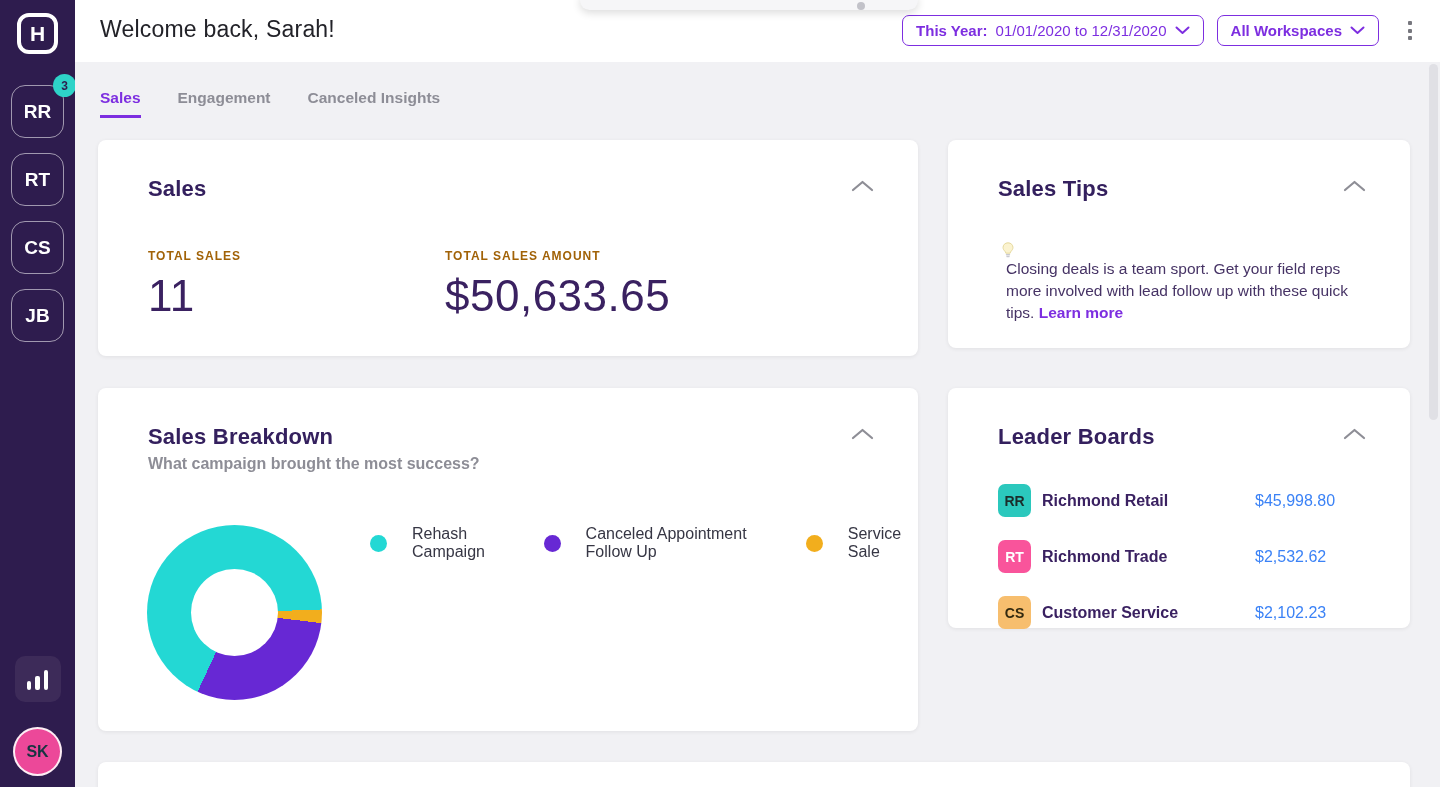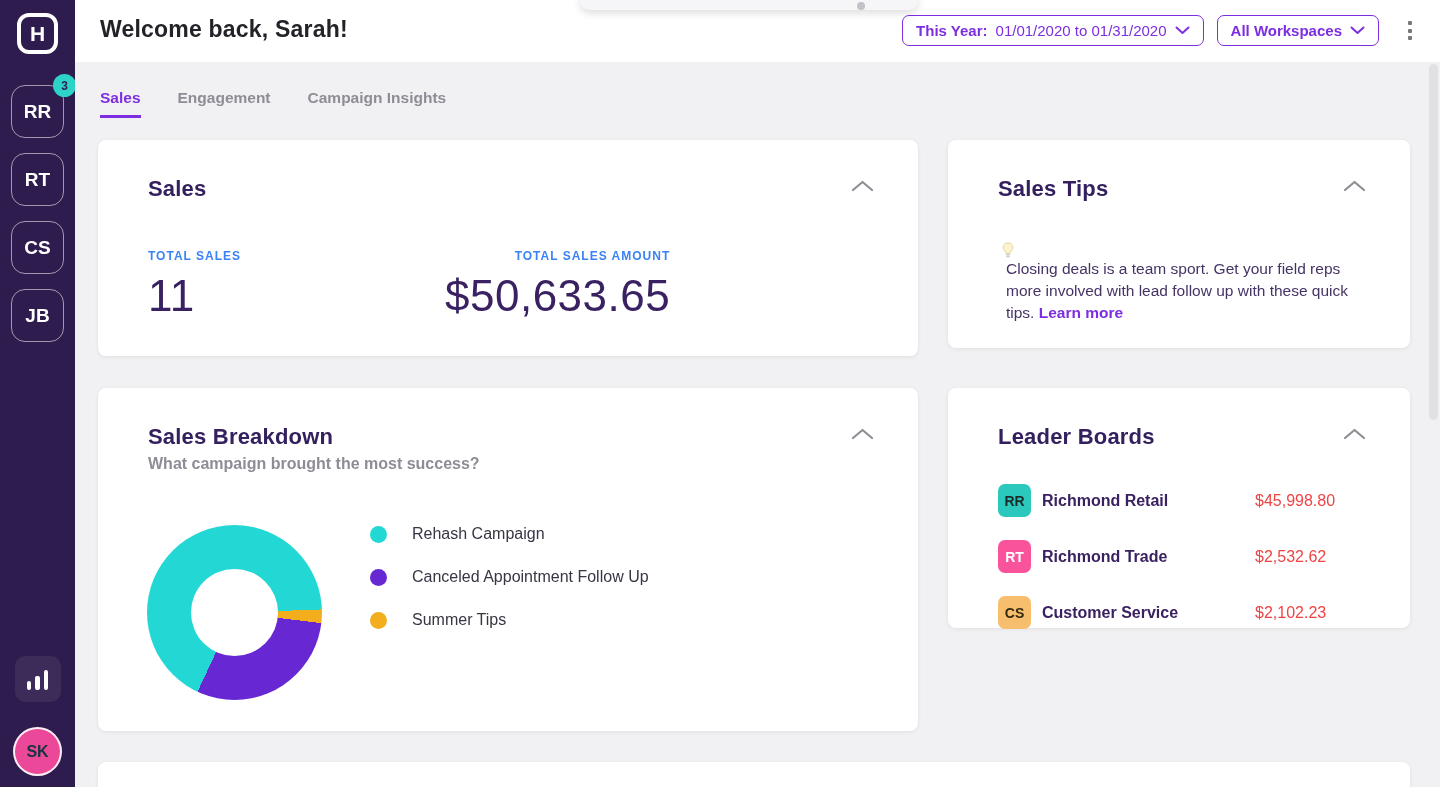--- a/index.html
+++ b/index.html
@@ -14,21 +14,21 @@
   .ws-avatar.first { margin-top:31px; }
   .ws-avatar + .ws-avatar { margin-top:15px; }
   .ws-badge { position:absolute; top:-12px; right:-13px; width:23px; height:23px; border-radius:50%; background:#2ED3C8; color:#2E1C4E; font-size:12px; font-weight:700; display:flex; align-items:center; justify-content:center; }
   .chart-btn { margin-top:auto; width:46px; height:46px; border-radius:10px; background:#3D2B59; display:flex; align-items:flex-end; justify-content:center; gap:4px; padding-bottom:12px; cursor:pointer; }
   .chart-btn .bar { width:4.5px; background:#ffffff; border-radius:2px; }
   .bar.b1 { height:9px; } .bar.b2 { height:14px; } .bar.b3 { height:20px; }
   .user-avatar { margin-top:25px; margin-bottom:11px; width:49px; height:49px; border-radius:50%; background:#ec4899; border:2px solid rgba(255,255,255,0.9); color:#173440; font-size:16px; font-weight:700; display:flex; align-items:center; justify-content:center; cursor:pointer; }
 
   
   .topbar { position:absolute; left:75px; top:0; right:0; height:62px; background:#ffffff; }
-  .page-title { position:absolute; left:25px; top:16px; font-size:23px; font-weight:700; color:#222228; letter-spacing:0.2px; }
+  .page-title { position:absolute; left:25px; top:16px; font-size:23px; font-weight:400; color:#222228; letter-spacing:0.2px; }
   .controls { position:absolute; right:24px; top:15px; display:flex; align-items:center; gap:13px; }
   .pill-btn { height:31px; display:flex; align-items:center; gap:8px; padding:0 13px; border:1.6px solid #7D2EE0; border-radius:7px; background:#ffffff; color:#7D2EE0; font-size:15px; cursor:pointer; white-space:nowrap; }
   .pill-btn .lbl { font-weight:700; }
   .pill-btn .val { font-weight:400; }
   .kebab { margin-left:12px; display:flex; flex-direction:column; gap:3.5px; padding:4px; cursor:pointer; }
   .kebab i { width:4px; height:4px; border-radius:1px; background:#77777E; display:block; }
 
   
   .toast { position:absolute; left:505px; top:-9px; width:338px; height:19px; background:#F6F6F8; border-radius:10px; box-shadow:0 3px 8px rgba(0,0,0,0.14); }
   .toast-dot { position:absolute; left:277px; top:11px; width:8px; height:8px; border-radius:50%; background:#C2C2C9; }
@@ -45,44 +45,44 @@
   .card-breakdown { left:23px;  top:326px; width:820px;  height:343px;padding-left:42px; }
   .card-leaders   { left:873px; top:326px; width:462px;  height:240px; }
   .card-bottom    { left:23px;  top:700px; width:1312px; height:120px; }
 
   .card-title { position:absolute; left:50px; top:36px; font-size:22px; font-weight:700; color:#34205E; letter-spacing:0.2px; }
   .collapse-btn { position:absolute; right:44px; top:40px; cursor:pointer; line-height:0; }
 
   
   .metric { position:absolute; }
   .m0 { left:50px; top:109px; } .m1 { left:347px; top:109px; }
-  .metric-label { font-size:12px; font-weight:700; letter-spacing:1px; color:#3b82f6;text-align:right; }
+  .metric-label { font-size:12px; font-weight:700; letter-spacing:1px; color:#a16207; }
   .metric-value { margin-top:8px; font-size:44px; font-weight:400; color:#3A2161; letter-spacing:0.5px; }
 
   
   .tip-row { position:absolute; left:52px; top:100px; width:352px; display:flex;flex-direction:column; }
   .bulb { flex:0 0 16px; margin-top:2px; }
   .tip-text { margin-left:6px; font-size:15.5px; line-height:22px; color:#463365; }
   .learn-more { color:#7D2EE0; font-weight:700; cursor:pointer; }
 
   
   .card-subtitle { position:absolute; left:50px; top:67px; font-size:16px; font-weight:600; color:#8D8D96; }
   .donut { position:absolute; left:49px; top:137px; width:175px; height:175px; border-radius:50%; }
   .donut-hole { position:absolute; left:44px; top:44px; width:87px; height:87px; border-radius:50%; background:#ffffff; }
-  .legend { position:absolute; left:272px; top:137px; display:flex; flex-direction:column; gap:25px; }
+  .legend { position:absolute; left:272px; top:137px; display:flex; flex-direction:row; gap:25px; }
   .legend-item { display:flex; align-items:center; cursor:default; }
   .legend-dot { width:17px; height:17px; border-radius:50%; flex:0 0 17px; }
   .legend-label { margin-left:25px; font-size:16px; color:#363644; }
 
   
   .leader-rows { position:absolute; left:50px; right:44px; top:96px; display:flex; flex-direction:column; gap:23px; }
   .leader-row { display:flex; align-items:center; }
   .leader-badge { width:33px; height:33px; border-radius:7px; display:flex; align-items:center; justify-content:center; font-size:14px; font-weight:700; }
   .leader-name { margin-left:11px; width:213px; font-size:16px; font-weight:700; color:#3A2161; }
-  .leader-amount { font-size:16px; color:#ef4444; }
+  .leader-amount { font-size:16px; color:#3b82f6; }
 
   
   .scroll-thumb { position:absolute; left:1429px; top:64px; width:9px; height:356px; border-radius:5px; background:#E0E0E5; }
 </style>
 </head>
 <body>
 
 <div class="app">
 
   <aside class="sidebar">
@@ -112,21 +112,21 @@
     <div class="user-avatar">
       <span>SK</span>
     </div>
   </aside>
 
   <header class="topbar">
     <div class="page-title">Welcome back, Sarah!</div>
     <div class="controls">
       <button class="pill-btn">
         <span class="lbl">This Year:</span>
-        <span class="val">01/01/2020 to 01/31/2020</span>
+        <span class="val">01/01/2020 to 12/31/2020</span>
         <svg class="chev" width="15" height="9" viewBox="0 0 15 9">
             <path d="M1.5 1.5 L7.5 7 L13.5 1.5" stroke="#7D2EE0" stroke-width="2" fill="none" stroke-linecap="round" stroke-linejoin="round"></path>
           </svg>
       </button>
       <button class="pill-btn">
         <span class="lbl">All Workspaces</span>
         <svg class="chev" width="15" height="9" viewBox="0 0 15 9">
             <path d="M1.5 1.5 L7.5 7 L13.5 1.5" stroke="#7D2EE0" stroke-width="2" fill="none" stroke-linecap="round" stroke-linejoin="round"></path>
           </svg>
       </button>
@@ -139,21 +139,21 @@
     <div class="toast">
       <span class="toast-dot"></span>
     </div>
   </header>
 
   <main class="content">
 
     <nav class="tabs">
       <div class="tab active">Sales</div>
       <div class="tab">Engagement</div>
-      <div class="tab">Campaign Insights</div>
+      <div class="tab">Canceled Insights</div>
     </nav>
 
     <section class="card card-sales">
       <h2 class="card-title">Sales</h2>
       <span class="collapse-btn">
         <svg width="23" height="12" viewBox="0 0 23 12">
             <path d="M2 10 L11.5 2 L21 10" stroke="#8E8E96" stroke-width="2.2" fill="none" stroke-linecap="round" stroke-linejoin="round"></path>
           </svg>
       </span>
       <div class="metric m0">
@@ -198,21 +198,21 @@
         <div class="legend-item">
           <span class="legend-dot" style="background: rgb(35, 216, 212);"></span>
           <span class="legend-label">Rehash Campaign</span>
         </div>
         <div class="legend-item">
           <span class="legend-dot" style="background: rgb(103, 40, 212);"></span>
           <span class="legend-label">Canceled Appointment Follow Up</span>
         </div>
         <div class="legend-item">
           <span class="legend-dot" style="background: rgb(242, 174, 29);"></span>
-          <span class="legend-label">Summer Tips</span>
+          <span class="legend-label">Service Sale</span>
         </div>
       </div>
     </section>
 
     <section class="card card-leaders">
       <h2 class="card-title">Leader Boards</h2>
       <span class="collapse-btn">
         <svg width="23" height="12" viewBox="0 0 23 12">
             <path d="M2 10 L11.5 2 L21 10" stroke="#8E8E96" stroke-width="2.2" fill="none" stroke-linecap="round" stroke-linejoin="round"></path>
           </svg>

